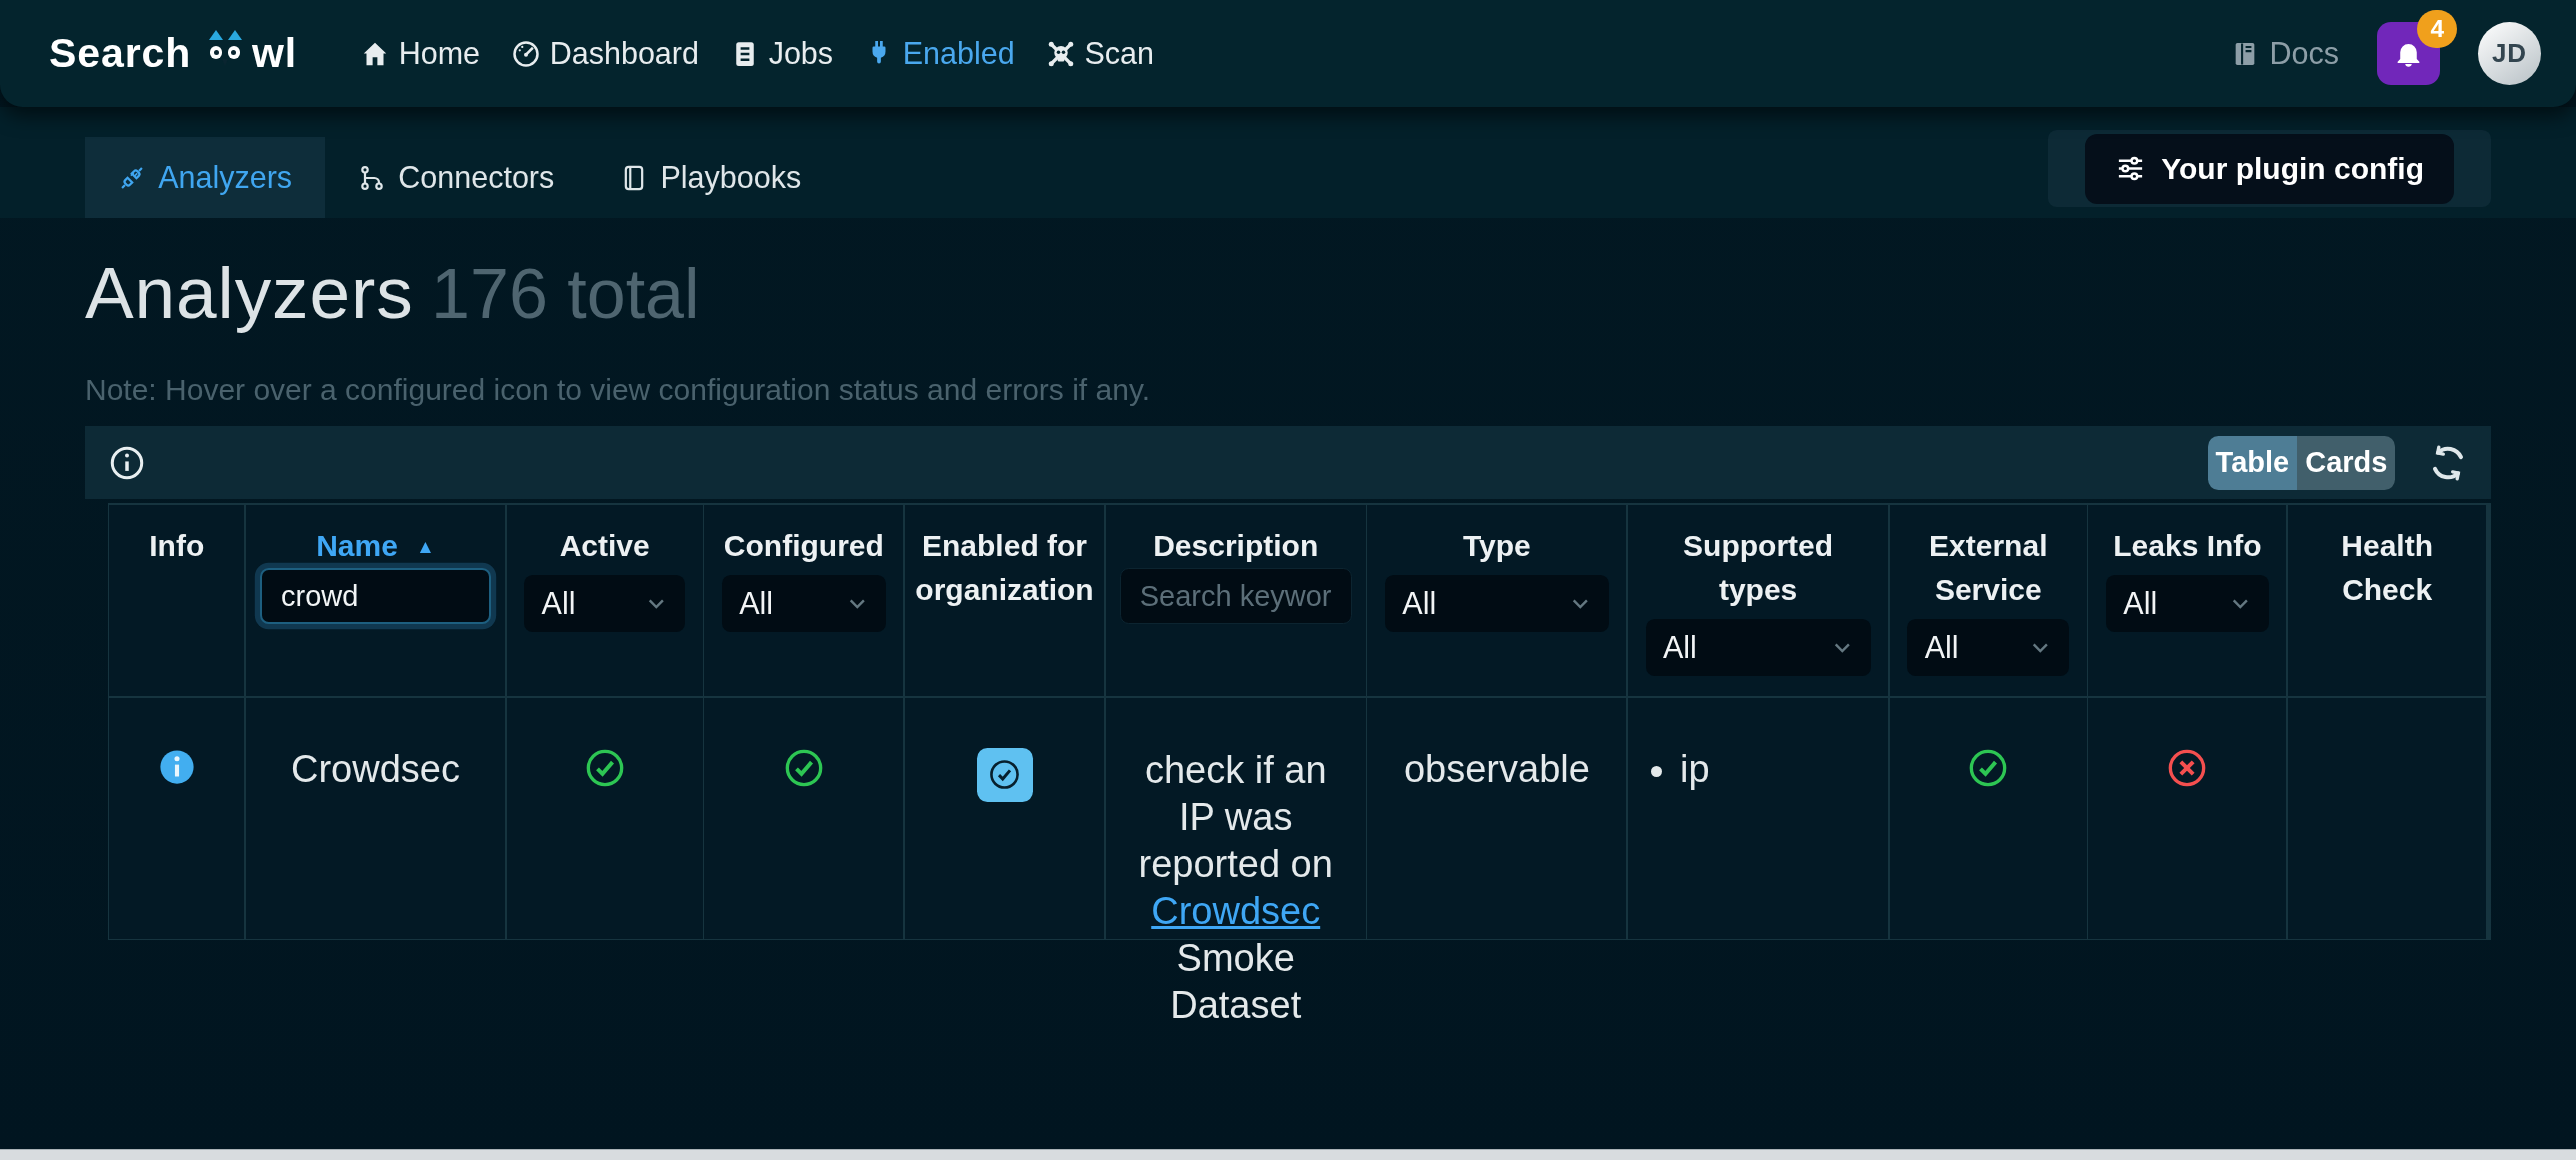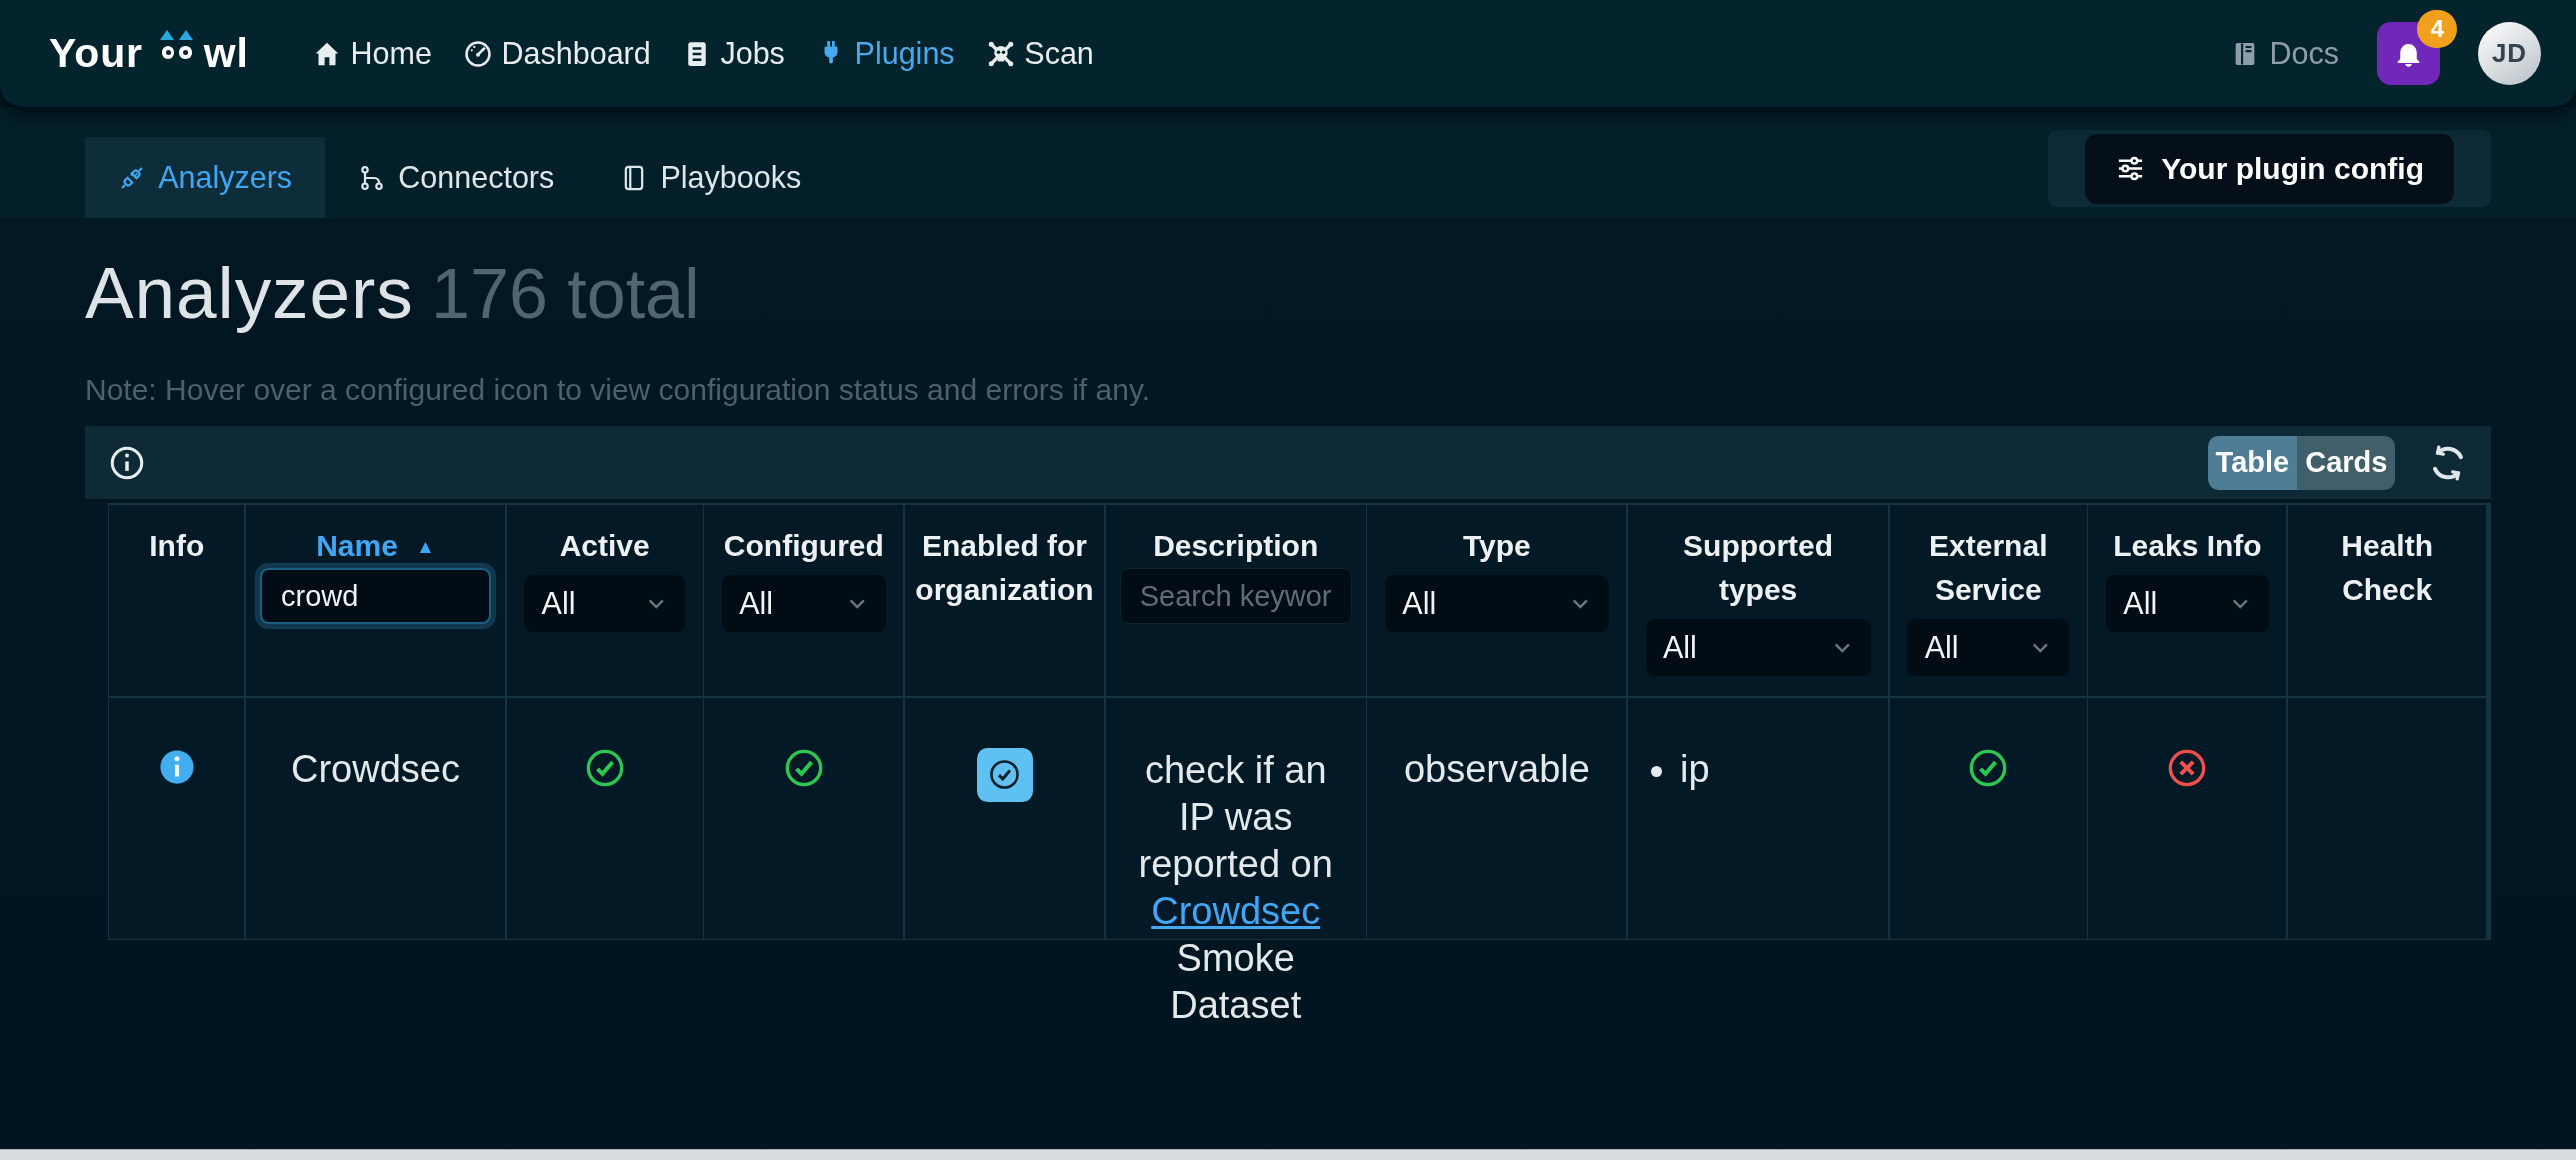--- a/index.html
+++ b/index.html
@@ -128,21 +128,21 @@
   .types-list li { list-style:disc; }
 
   
   .bottom-strip { position:fixed; left:0; bottom:0; width:100%; height:11.3px; background:#d8dcdf; border-top:1.7px solid #a9b2b6; }
 </style>
 </head>
 <body>
 
 <header class="navbar">
   <div class="logo">
-    <span class="logo-text">Your</span>
+    <span class="logo-text">Search</span>
     <span class="owl">
       <span class="ear l"></span><span class="ear r"></span>
       <span class="head"></span>
       <span class="eye l"></span><span class="eye r"></span>
       <span class="beak"></span>
     </span>
     <span class="logo-text">wl</span>
   </div>
 
   <nav class="nav-items">
@@ -174,21 +174,21 @@
           </svg>
         </span>
       <span>Jobs</span>
     </a>
     <a class="nav-item active">
       <span>
           <svg viewBox="0 0 24 24" width="30" height="30" fill="currentColor">
             <path d="M9 1.5v4.5h-1.2a1 1 0 0 0-1 1v3a5.2 5.2 0 0 0 3.7 5v3a1.5 1.5 0 0 0 3 0v-3a5.2 5.2 0 0 0 3.7-5v-3a1 1 0 0 0-1-1H15V1.5h-2.2v4.5h-1.6V1.5z"></path>
           </svg>
         </span>
-      <span>Plugins</span>
+      <span>Enabled</span>
     </a>
     <a class="nav-item">
       <span>
           <svg viewBox="0 0 24 24" width="30" height="30">
             <path d="M4 4l16 16M20 4 4 20" stroke="currentColor" stroke-width="2.6" stroke-linecap="round"></path>
             <circle cx="4.2" cy="4.2" r="2" fill="currentColor"></circle>
             <circle cx="19.8" cy="4.2" r="2" fill="currentColor"></circle>
             <circle cx="4.2" cy="19.8" r="2" fill="currentColor"></circle>
             <circle cx="19.8" cy="19.8" r="2" fill="currentColor"></circle>
             <circle cx="12" cy="11" r="5.4" fill="currentColor"></circle>

